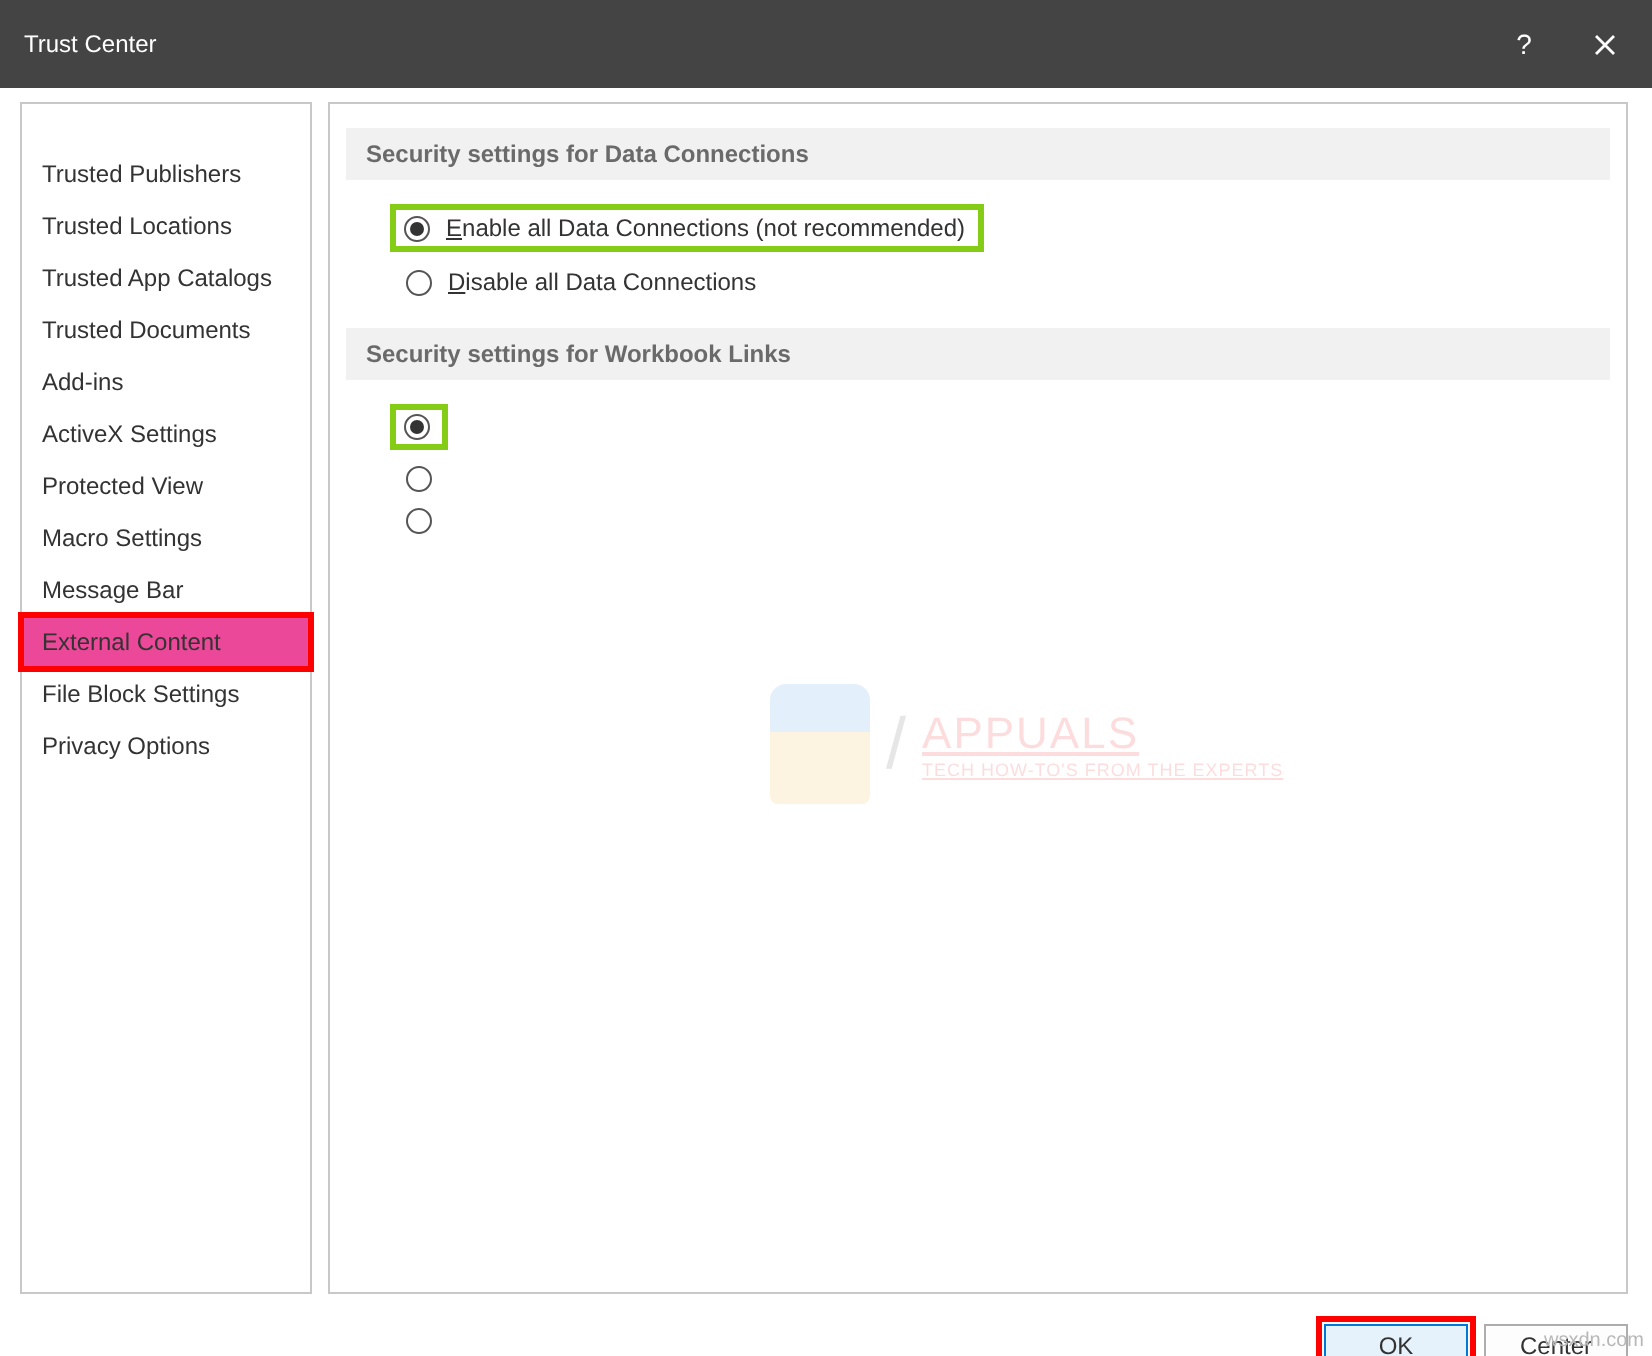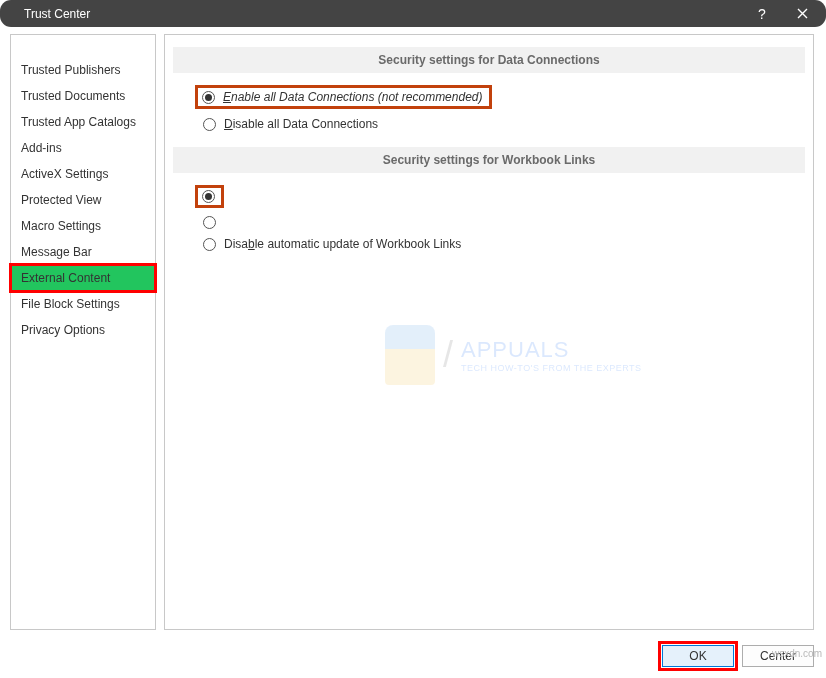--- a/index.html
+++ b/index.html
@@ -8,25 +8,24 @@
     font-family: "Segoe UI", Tahoma, sans-serif;
     font-size: 12px;
     background: #fff;
     color: #333;
     width: 826px; height: 678px;
     overflow: hidden;
   }
   .titlebar {
     background: #444444;
     color: #fff;
-    height: 27px;
+    height: 44px;
     display: flex;
     align-items: center;
-    padding: 0 4px 0 24px;
-    border-radius: 11px;
+    padding: 0 4px 0 12px;
   }
   .titlebar .title { flex: 1; font-size: 12px; }
   .titlebar .tbtn {
     width: 40px; height: 28px;
     display: flex; align-items: center; justify-content: center;
     color: #fff; font-size: 14px;
   }
   .content-area {
     position: relative;
     width: 826px;
@@ -44,36 +43,35 @@
     padding-top: 22px;
   }
   .side-item {
     padding: 6px 10px;
     font-size: 12px;
     color: #333;
     cursor: pointer;
     white-space: nowrap;
   }
   .side-item.selected {
-    background: #22c55e;
+    background: #ec4899;
   }
   .hl-red { outline: 3px solid #ff0000; outline-offset: -1px; }
   .mainpanel {
     left: 164px; top: 7px;
     width: 650px; height: 596px;
     padding: 12px 0 0 0;
   }
   .section-header {
     background: #f1f1f1;
     color: #6a6a6a;
     font-size: 12px;
     font-weight: 600;
     padding: 6px 10px;
     margin: 0 8px 10px 8px;
-    text-align: center;
   }
   .radio-row {
     display: flex;
     align-items: center;
     gap: 8px;
     padding: 2px 0 2px 38px;
     font-size: 12px;
     color: #333;
     margin-bottom: 4px;
   }
@@ -84,44 +82,43 @@
     display: inline-flex;
     align-items: center; justify-content: center;
     background: #fff;
     flex-shrink: 0;
   }
   .radio.checked::after {
     content: ""; width: 7px; height: 7px;
     background: #333; border-radius: 50%;
   }
   .hl-inline {
-    border: 3px solid #c2410c;
+    border: 3px solid #84cc16;
     display: inline-flex;
     align-items: center;
     gap: 8px;
     padding: 2px 6px 2px 4px;
     margin-left: -4px;
-    font-style: italic;
   }
   .radio-row.with-hl { padding-left: 34px; }
   .underline-letter { text-decoration: underline; }
   .watermark {
     position: absolute;
     left: 220px; top: 290px;
     opacity: 0.18;
     display: flex; align-items: center; gap: 8px;
     pointer-events: none;
   }
   .watermark .figure {
     width: 50px; height: 60px;
     background: linear-gradient(#6aa9e9 40%, #f3c55a 40%);
     border-radius: 8px 8px 4px 4px;
   }
   .watermark .slash { font-size: 36px; color: #777; font-weight: 200; }
-  .watermark .text { color: #3b82f6; }
+  .watermark .text { color: #ef4444; text-decoration: underline; }
   .watermark .brand { font-size: 22px; letter-spacing: 1px; }
   .watermark .tag { font-size: 9px; letter-spacing: 0.5px; }
   .button-row {
     position: absolute;
     right: 12px; bottom: 10px;
     display: flex; gap: 8px;
   }
   .btn {
     min-width: 72px; height: 22px;
     border: 1px solid #adadad;
@@ -151,22 +148,23 @@
     <svg width="11" height="11" viewBox="0 0 11 11">
         <path d="M1 1 L10 10 M10 1 L1 10" stroke="#fff" stroke-width="1.4"></path>
       </svg>
   </div>
 </div>
 
 <div class="content-area">
 
   <div class="panel-border sidebar" id="sidebar">
       <div class="side-item">Trusted Publishers</div>
+      <div class="side-item">Trusted Locations</div>
+      <div class="side-item">Trusted App Catalogs</div>
       <div class="side-item">Trusted Documents</div>
-      <div class="side-item">Trusted App Catalogs</div>
       <div class="side-item">Add-ins</div>
       <div class="side-item">ActiveX Settings</div>
       <div class="side-item">Protected View</div>
       <div class="side-item">Macro Settings</div>
       <div class="side-item">Message Bar</div>
       <div class="side-item selected hl-red">External Content</div>
       <div class="side-item">File Block Settings</div>
       <div class="side-item">Privacy Options</div>
     </div>
 
@@ -193,21 +191,20 @@
         <div class="radio-row with-hl">
           <span class="hl-inline">
             <span class="radio checked"></span>
           </span>
         </div>
         <div class="radio-row">
           <span class="radio"></span>
         </div>
         <div class="radio-row">
           <span class="radio"></span>
-          <span>Disa<span class="underline-letter">b</span>le automatic update of Workbook Links</span>
         </div>
       </div>
 
     <div class="watermark">
       <div class="figure"></div>
       <div class="slash">/</div>
       <div class="text">
         <div class="brand">APPUALS</div>
         <div class="tag">TECH HOW-TO'S FROM THE EXPERTS</div>
       </div>

